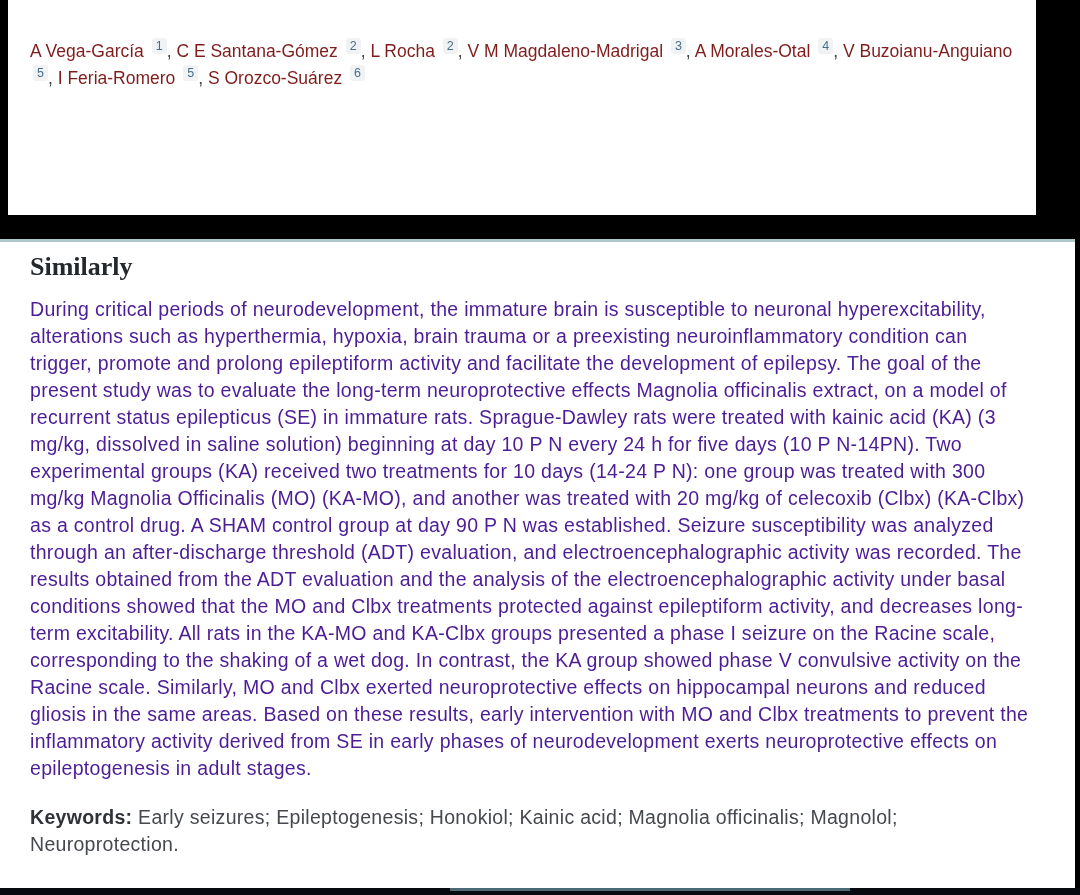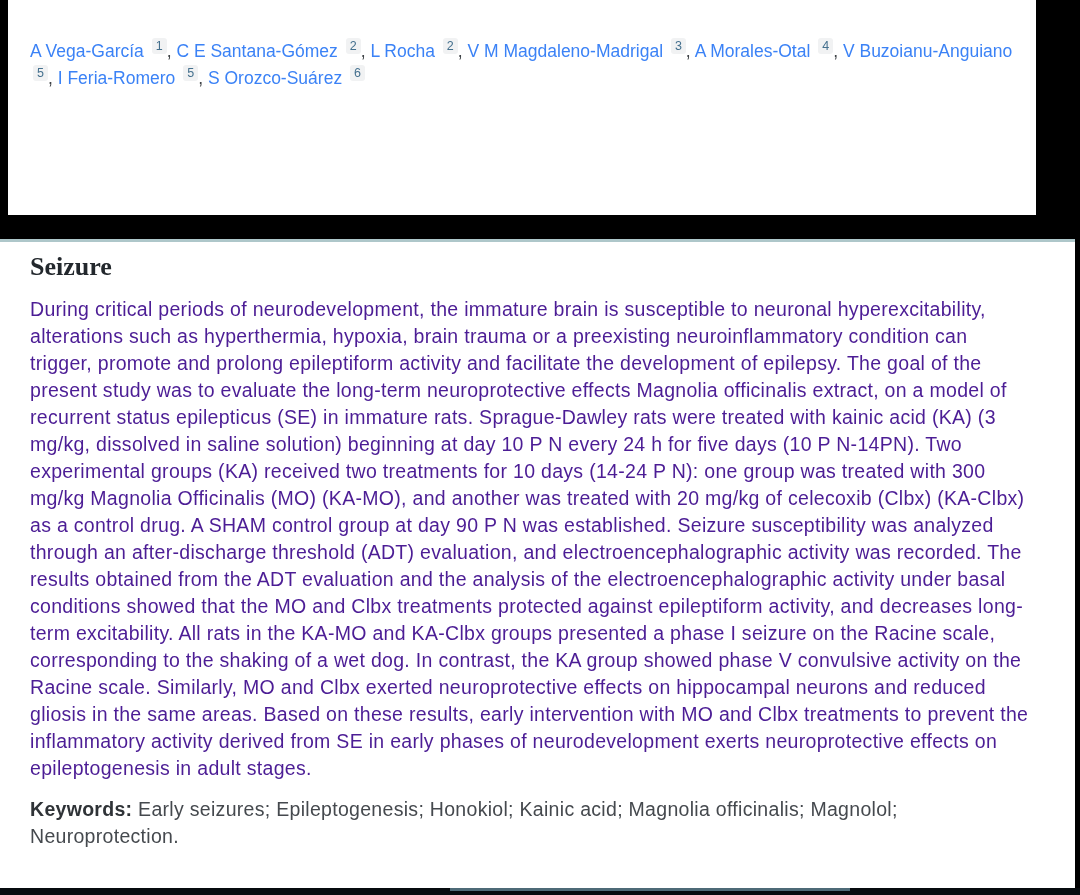--- a/index.html
+++ b/index.html
@@ -63,21 +63,21 @@
     max-width:900px;
   }
   .authors {
     margin-top:24px;
     font-size:17.5px;
     line-height:27px;
     color:#3f4347;
     max-width:1000px;
   }
   .author-link {
-    color:#3b82f6;
+    color:#7f1d1d;
     text-decoration:none;
     cursor:pointer;
     text-align:right;
   }
   .aff-badge {
     display:inline-block;
     font-size:12.5px;
     line-height:16px;
     color:#44708e;
     background:#f1f2f3;
@@ -108,21 +108,21 @@
     color:#23282d;
   }
   .abs-body {
     margin-top:12px;
     font-size:19.5px;
     line-height:27px;
     letter-spacing:0.3px;
     color:#4c1d95;
   }
   .keywords {
-    margin-top:14px;
+    margin-top:22px;
     font-size:19.5px;
     line-height:27px;
     letter-spacing:0.3px;
     color:#45494e;
   }
   .keywords strong { color:#2f3337; }
 </style>
 </head>
 <body>
 
@@ -130,21 +130,21 @@
 
   <div class="title-section">
     <p class="authors"><a class="author-link">A Vega-García</a> <sup class="aff-badge">1</sup><span class="author-sep">, </span><a class="author-link">C E Santana-Gómez</a> <sup class="aff-badge">2</sup><span class="author-sep">, </span><a class="author-link">L Rocha</a> <sup class="aff-badge">2</sup><span class="author-sep">, </span><a class="author-link">V M Magdaleno-Madrigal</a> <sup class="aff-badge">3</sup><span class="author-sep">, </span><a class="author-link">A Morales-Otal</a> <sup class="aff-badge">4</sup><span class="author-sep">, </span><a class="author-link">V Buzoianu-Anguiano</a> <sup class="aff-badge">5</sup><span class="author-sep">, </span><a class="author-link">I Feria-Romero</a> <sup class="aff-badge">5</sup><span class="author-sep">, </span><a class="author-link">S Orozco-Suárez</a> <sup class="aff-badge">6</sup></p>
   </div>
 
   <div class="strip-left"></div>
   <div class="strip-right-top"></div>
   <div class="band"></div>
 
   <div class="abstract-section">
-    <h2 class="abs-heading">Seizure</h2>
+    <h2 class="abs-heading">Similarly</h2>
     <p class="abs-body">During critical periods of neurodevelopment, the immature brain is susceptible to neuronal hyperexcitability, alterations such as hyperthermia, hypoxia, brain trauma or a preexisting neuroinflammatory condition can trigger, promote and prolong epileptiform activity and facilitate the development of epilepsy. The goal of the present study was to evaluate the long-term neuroprotective effects Magnolia officinalis extract, on a model of recurrent status epilepticus (SE) in immature rats. Sprague-Dawley rats were treated with kainic acid (KA) (3 mg/kg, dissolved in saline solution) beginning at day 10 P N every 24 h for five days (10 P N-14PN). Two experimental groups (KA) received two treatments for 10 days (14-24 P N): one group was treated with 300 mg/kg Magnolia Officinalis (MO) (KA-MO), and another was treated with 20 mg/kg of celecoxib (Clbx) (KA-Clbx) as a control drug. A SHAM control group at day 90 P N was established. Seizure susceptibility was analyzed through an after-discharge threshold (ADT) evaluation, and electroencephalographic activity was recorded. The results obtained from the ADT evaluation and the analysis of the electroencephalographic activity under basal conditions showed that the MO and Clbx treatments protected against epileptiform activity, and decreases long-term excitability. All rats in the KA-MO and KA-Clbx groups presented a phase I seizure on the Racine scale, corresponding to the shaking of a wet dog. In contrast, the KA group showed phase V convulsive activity on the Racine scale. Similarly, MO and Clbx exerted neuroprotective effects on hippocampal neurons and reduced gliosis in the same areas. Based on these results, early intervention with MO and Clbx treatments to prevent the inflammatory activity derived from SE in early phases of neurodevelopment exerts neuroprotective effects on epileptogenesis in adult stages.</p>
     <p class="keywords">
       <strong>Keywords:</strong>
       <span>Early seizures; Epileptogenesis; Honokiol; Kainic acid; Magnolia officinalis; Magnolol; Neuroprotection.</span>
     </p>
   </div>
 
   <div class="strip-right-bottom"></div>
 
   <div class="bottom-bar">

